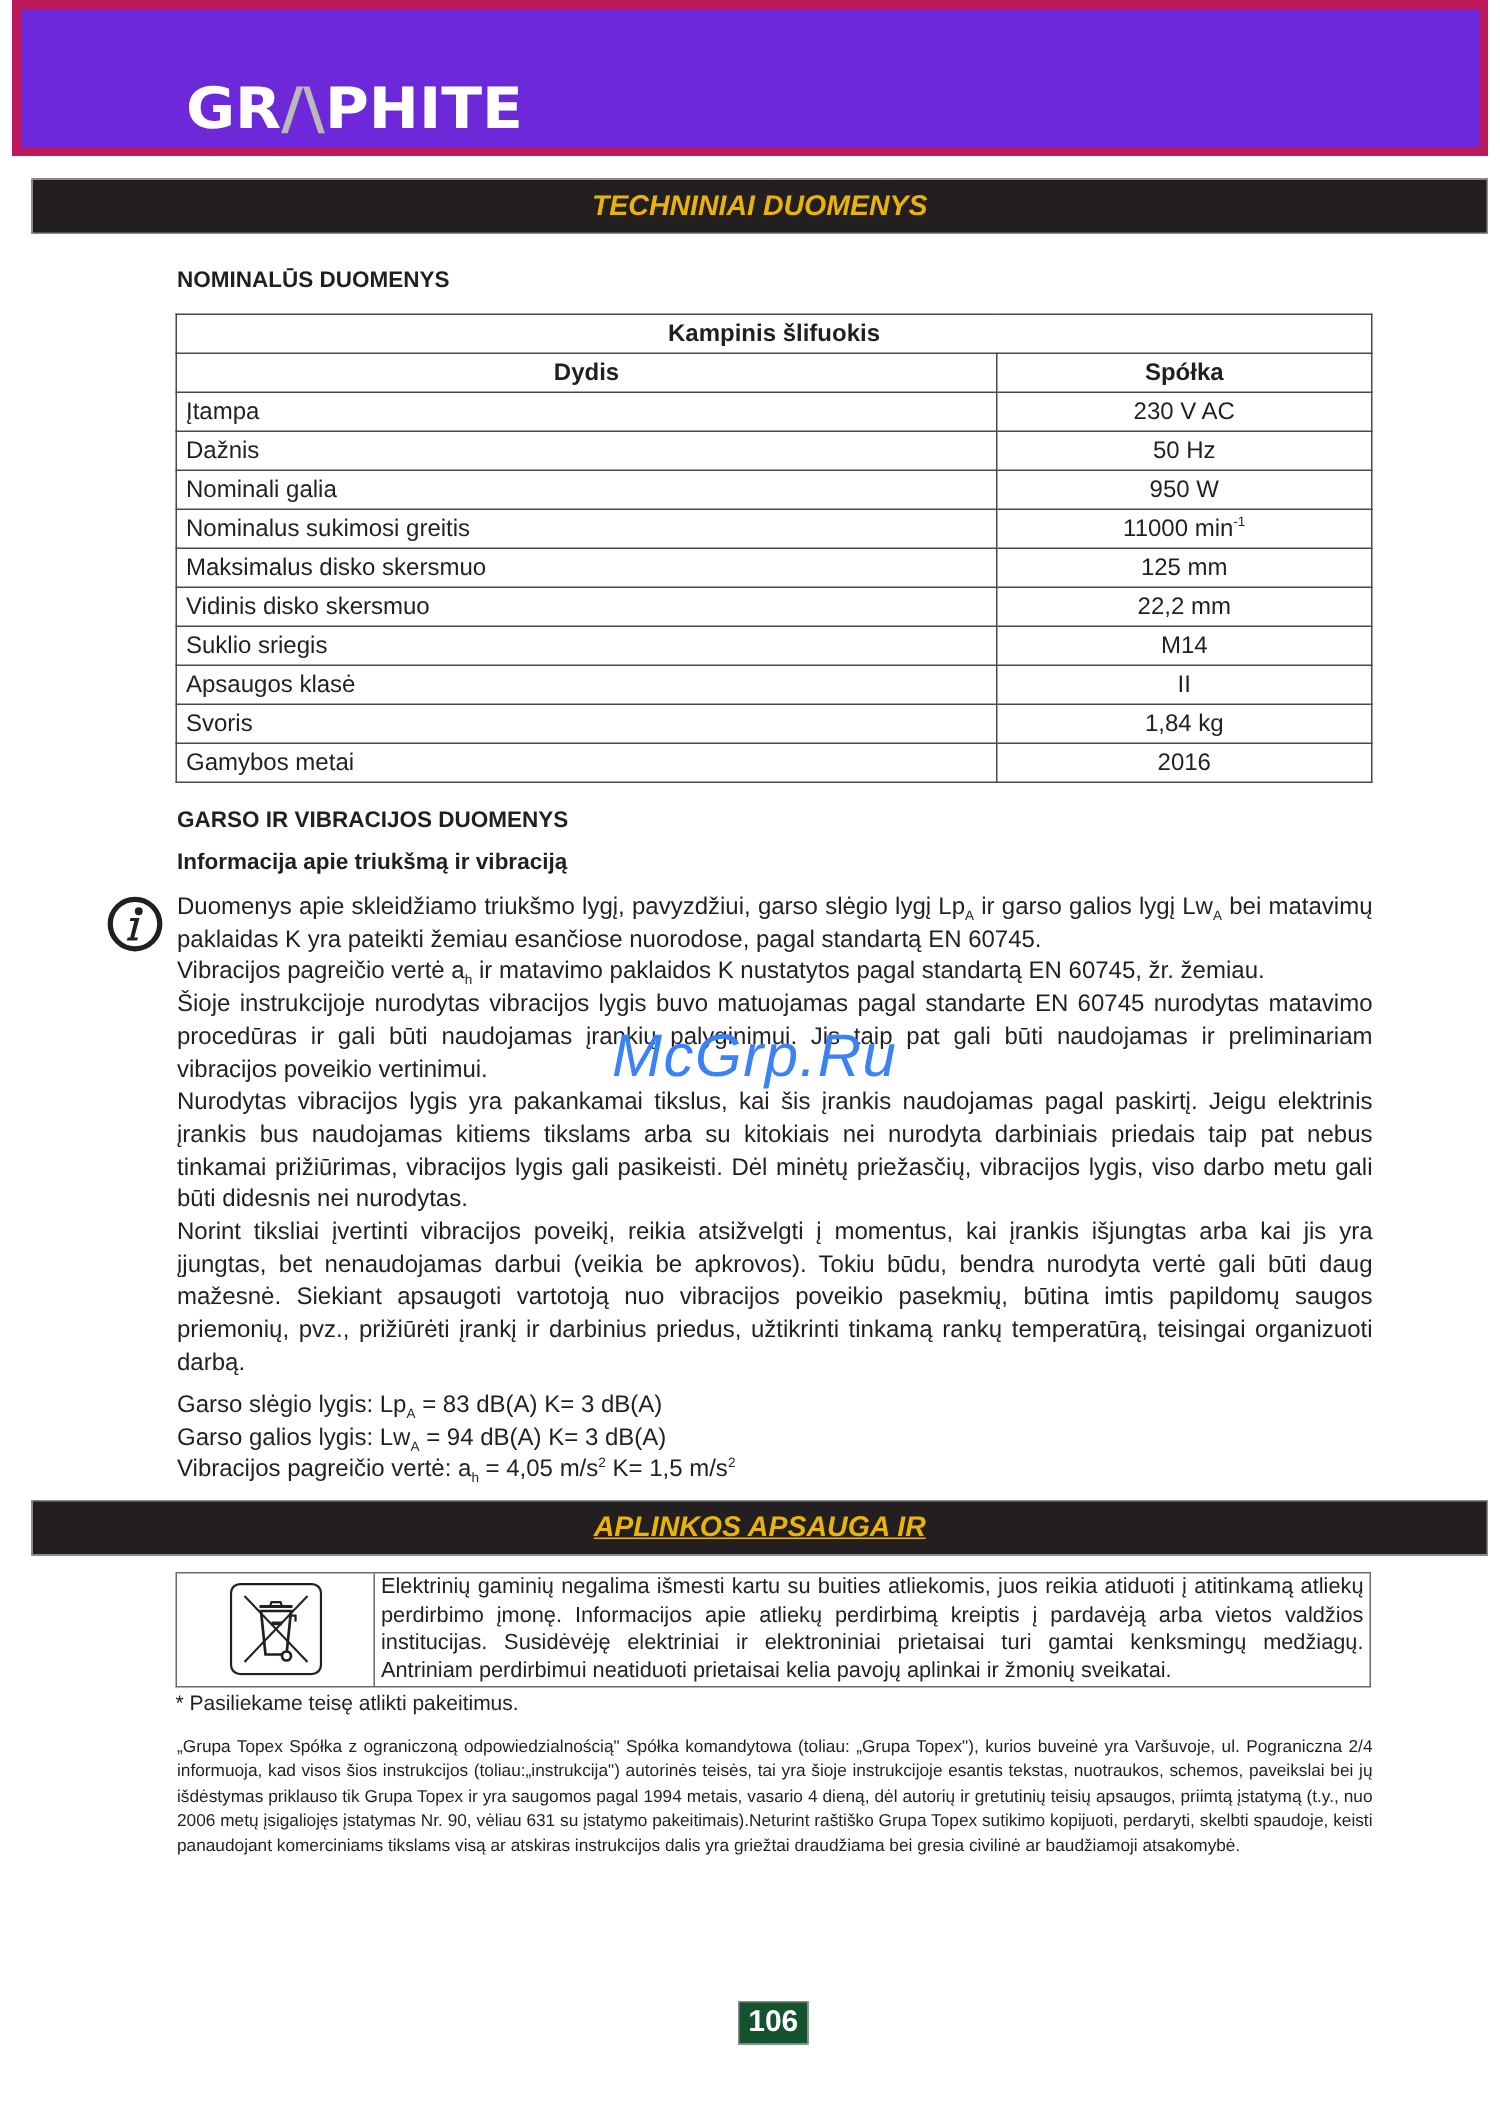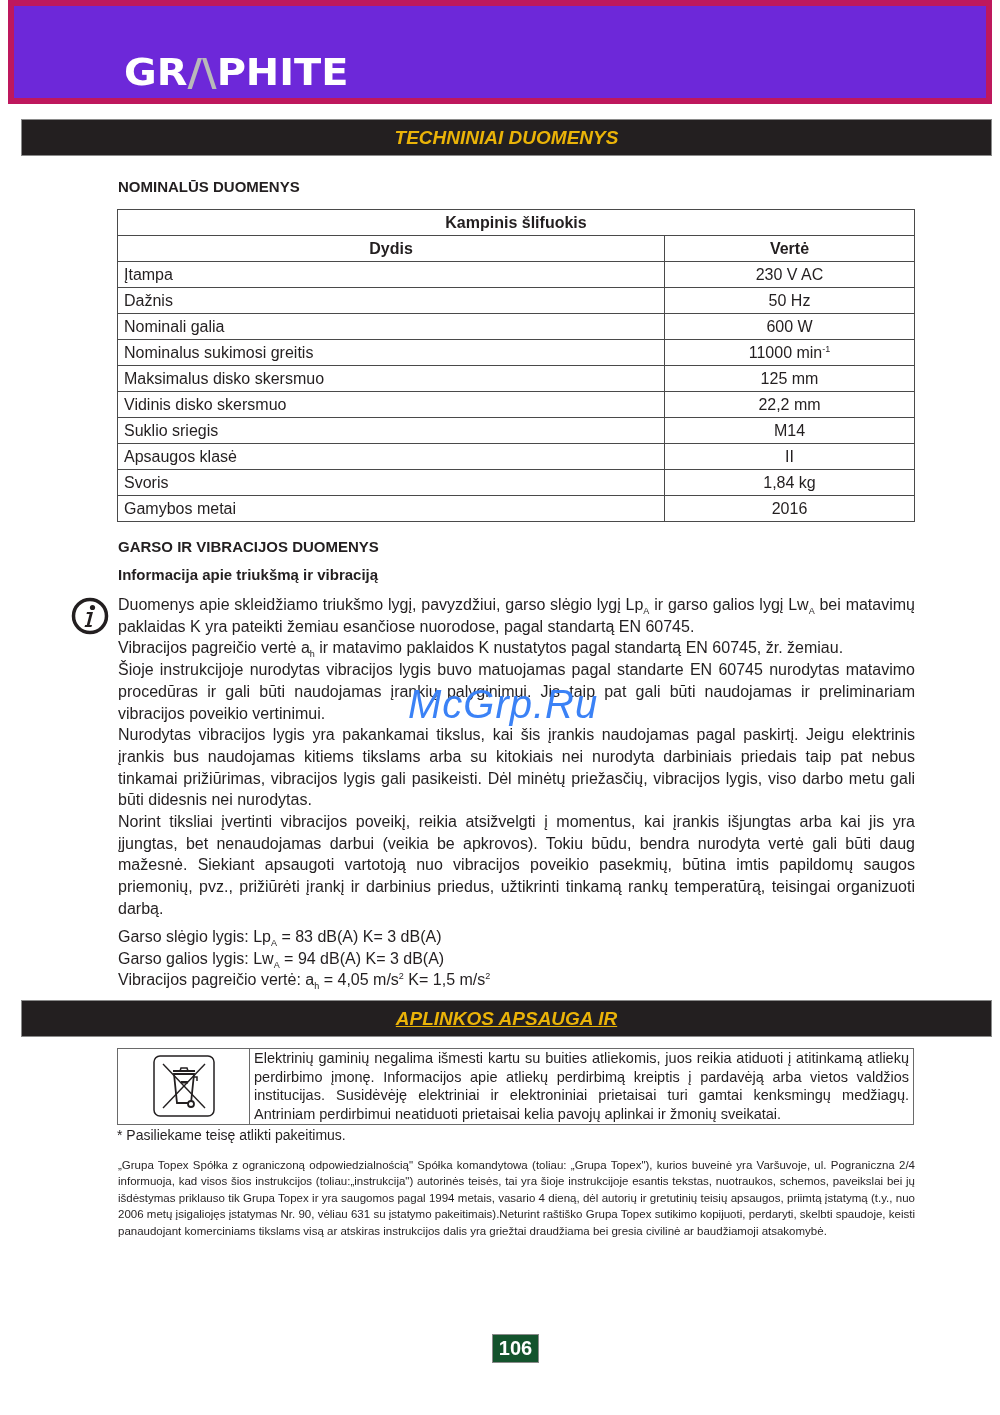--- a/index.html
+++ b/index.html
@@ -86,33 +86,33 @@
 
 <div class="h-section" style="top:178px;">NOMINALŪS DUOMENYS</div>
 
 <table class="spec">
   <tbody>
       <tr>
     <th colspan="2">Kampinis šlifuokis</th>
   </tr>
   <tr>
     <th>Dydis</th>
-    <th style="width:237px;">Vertė</th>
+    <th style="width:237px;">Spółka</th>
   </tr>
   <tr>
         <td>Įtampa</td>
         <td class="val">230 V AC</td>
       </tr>
   <tr>
         <td>Dažnis</td>
         <td class="val">50 Hz</td>
       </tr>
   <tr>
         <td>Nominali galia</td>
-        <td class="val">600 W</td>
+        <td class="val">950 W</td>
       </tr>
   <tr>
         <td>Nominalus sukimosi greitis</td>
         <td class="val"><span>11000 min</span><sup>-1</sup></td>
       </tr>
   <tr>
         <td>Maksimalus disko skersmuo</td>
         <td class="val">125 mm</td>
       </tr>
   <tr>

